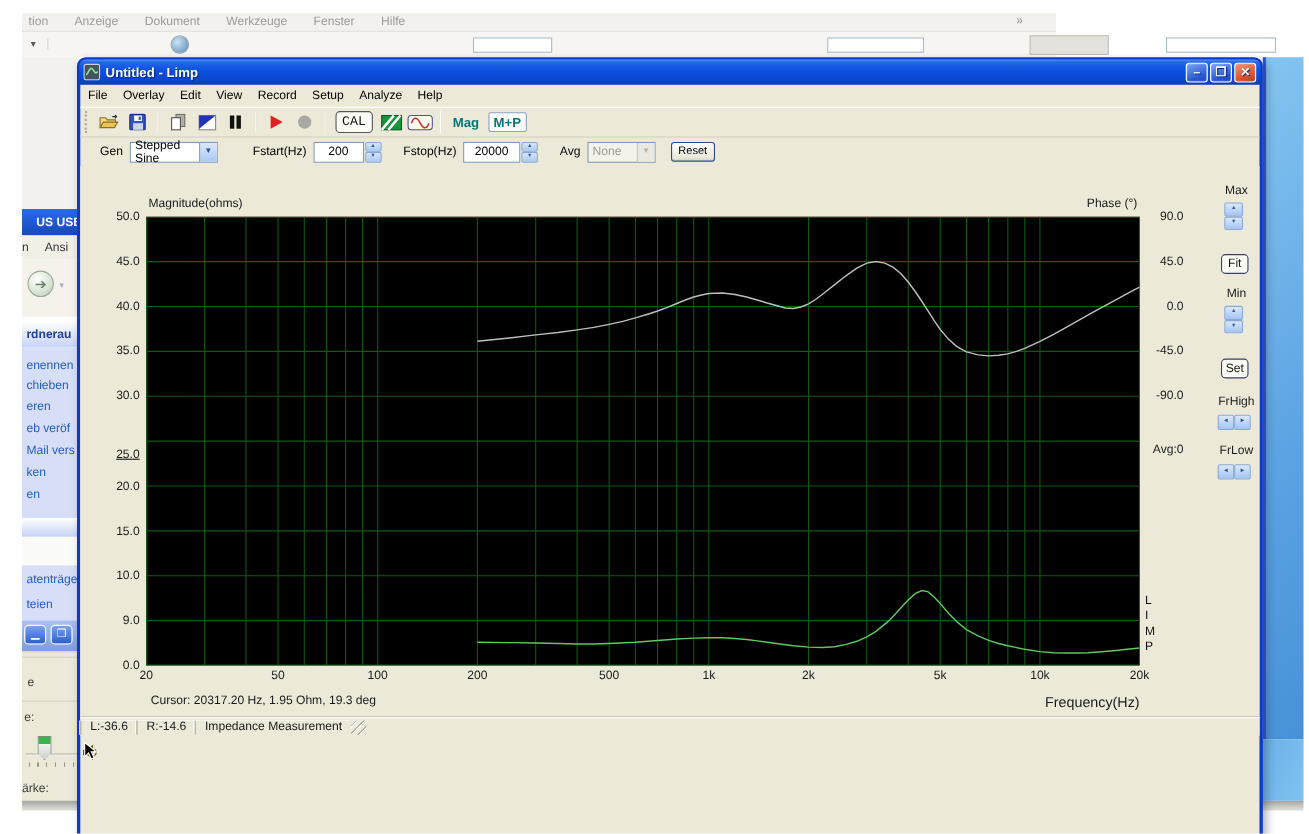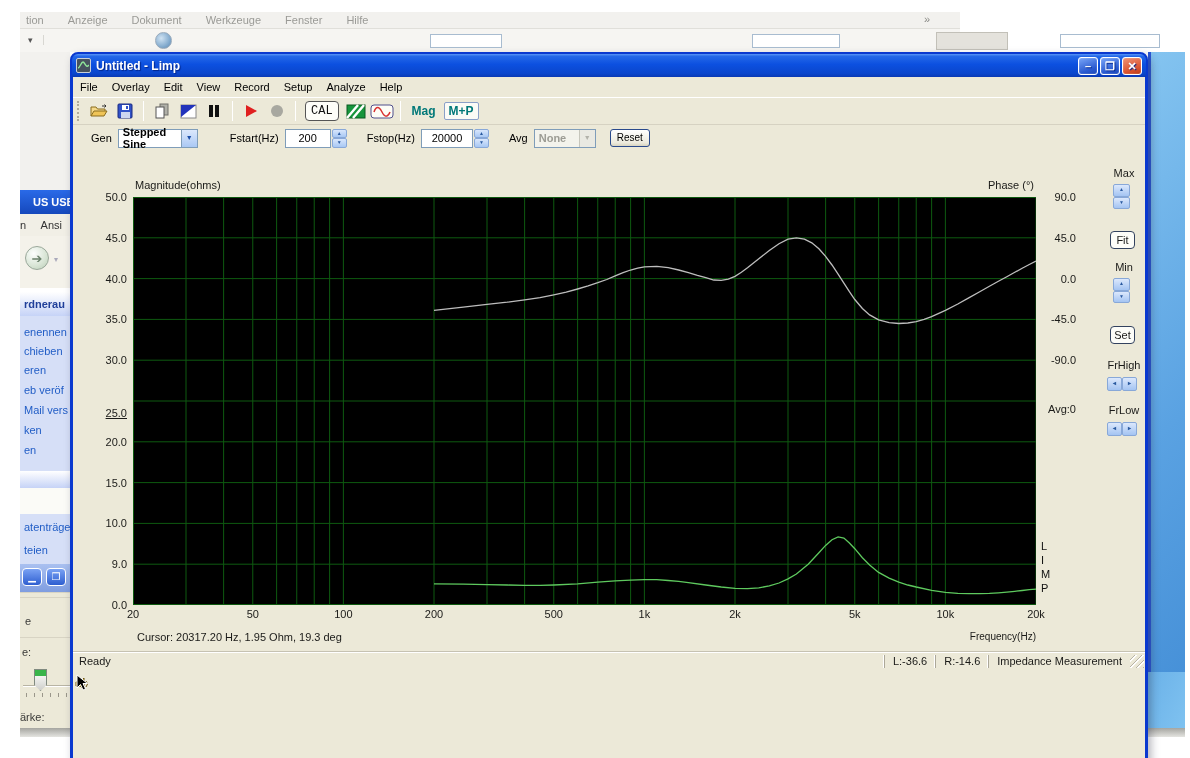--- a/index.html
+++ b/index.html
@@ -83,21 +83,21 @@
   .grip{width:3px;height:20px;margin:0 6px 0 4px;border-left:2px dotted #b0ac9c;}
   .ti{width:26px;height:20px;display:flex;align-items:center;justify-content:center;}
   .tsep{width:1px;height:20px;background:#c4c0b0;border-right:1px solid #fff;margin:0 5px;}
   .calbtn{height:20px;padding:0 5px;border:1px solid #555;border-radius:4px;background:#fdfdf8;font-size:12px;
           line-height:18px;color:#111;margin:0 4px;font-family:"Liberation Mono",monospace;}
   .magtxt{color:#007878;font-weight:bold;font-size:12px;margin:0 6px;}
   .mpbtn{color:#007878;font-weight:bold;font-size:12px;border:1px solid #8aa0c8;background:#fbfbf6;border-radius:2px;
          padding:1px 4px;margin:0 2px;}
   .tb2{position:absolute;left:8px;top:70px;width:1072px;height:26px;display:flex;align-items:center;font-size:11px;color:#000;}
   .combo{height:19px;background:#fff;border:1px solid #7f9db9;display:flex;align-items:center;font-size:11px;}
-  .combo .val{padding:0 4px;flex:1;font-weight:bold;}
+  .combo .val{padding:0 4px;flex:1;}
   .combo .drop{width:16px;height:17px;background:linear-gradient(180deg,#dce8fc,#aac8f4);border-left:1px solid #7f9db9;
                color:#1c4ea8;font-size:7px;text-align:center;line-height:16px;}
   .combo.disabled{background:#f3f3ec;color:#9c9c94;}
   .combo.disabled .drop{background:#e9e9e2;color:#b2b2aa;border-left:1px solid #c6c6bc;}
   .numfield{height:19px;background:#fff;border:1px solid #7f9db9;font-size:11px;text-align:center;line-height:17px;padding:0 3px;}
   .spin{width:15px;height:19px;display:flex;flex-direction:column;margin-left:1px;}
   .spin b{flex:1;border:1px solid #88a8d8;border-radius:2px;background:linear-gradient(180deg,#d8e6fc,#a8c8f4);
           color:#2a5aa0;font-size:5px;text-align:center;line-height:7px;}
   .xpbtn{border:1px solid #2a4a8c;border-radius:3px;background:linear-gradient(180deg,#ffffff,#eceadd 80%,#d8d4c0);
          font-size:10px;color:#000;text-align:center;}
@@ -109,21 +109,21 @@
   .plot-wrap svg{display:block;width:100%;height:100%;}
   .chart-toprow{position:absolute;left:60px;top:28px;width:903px;height:14px;font-size:11px;color:#1a1a18;}
   .axlab{position:absolute;font-size:11px;color:#1a1a18;height:12px;line-height:12px;}
   .ylabs{position:absolute;left:16px;top:46px;width:40px;height:408px;}
   .ylabs .axlab{right:2px;text-align:right;width:38px;}
   .rlabs{position:absolute;left:967px;top:46px;width:40px;height:408px;}
   .rlabs .axlab{right:4px;text-align:right;width:36px;}
   .xlabs{position:absolute;left:60px;top:457px;width:903px;height:14px;}
   .xlabs .axlab{transform:translateX(-50%);}
   .cursor-line{position:absolute;left:64px;top:480px;font-size:11px;color:#1a1a18;}
-  .freq-label{position:absolute;left:60px;top:480px;width:903px;text-align:right;font-size:10px;color:#1a1a18;}
+  .freq-label{position:absolute;left:60px;top:480px;width:903px;text-align:right;font-size:13px;color:#1a1a18;}
   .limp-letters{position:absolute;left:968px;top:388px;width:14px;font-size:11px;color:#111;line-height:14px;text-align:left;}
 
   
   .sidep{position:absolute;left:1030px;top:0;width:42px;height:460px;font-size:11px;color:#1a1a18;}
   .sidep .cap{position:absolute;width:42px;text-align:center;}
   .vspin{position:absolute;left:10px;width:17px;height:25px;display:flex;flex-direction:column;}
   .vspin b{flex:1;border:1px solid #88a8d8;border-radius:2px;background:linear-gradient(180deg,#dce8fc,#a4c4f2);
            color:#2a5aa0;font-size:5px;text-align:center;line-height:8px;}
   .hspin{position:absolute;left:4px;width:30px;height:14px;display:flex;}
   .hspin b{flex:1;border:1px solid #88a8d8;border-radius:2px;background:linear-gradient(180deg,#dce8fc,#a4c4f2);
@@ -462,21 +462,20 @@
           </span>
         <span class="cap" style="top:253px;">FrLow</span>
         <span class="hspin" style="top:271px;">
             <b>◂</b>
             <b>▸</b>
           </span>
       </div>
     </div>
 
     <div class="statusbar">
-      <span class="ready">Ready</span>
       <span class="sseg">L:-36.6</span>
       <span class="sseg">R:-14.6</span>
       <span class="sseg">Impedance Measurement</span>
       <span class="sgrip"></span>
     </div>
   </div>
 
 </div>
 
 </body></html>

